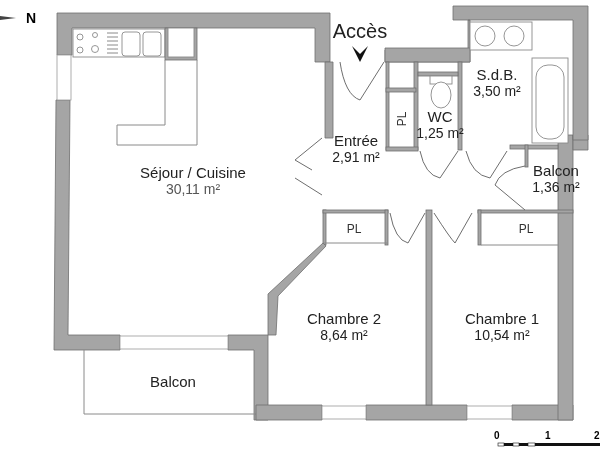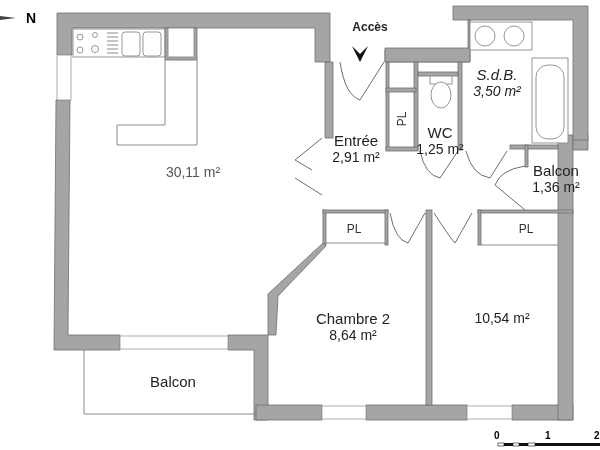--- a/index.html
+++ b/index.html
@@ -112,52 +112,54 @@
   <g>
     <rect x="498" y="443" width="6" height="3" fill="#fff" stroke="#111" stroke-width="0.6"></rect>
     <rect x="504" y="443" width="9" height="3" fill="#111"></rect>
     <rect x="513" y="443" width="6" height="3" fill="#fff" stroke="#111" stroke-width="0.6"></rect>
     <rect x="519" y="443" width="9" height="3" fill="#111"></rect>
     <rect x="528" y="443" width="7" height="3" fill="#fff" stroke="#111" stroke-width="0.6"></rect>
     <rect x="535" y="443" width="65" height="3" fill="#111"></rect>
   </g>
 </svg>
 
-<div class="lbl" style="left:370px;top:20px;font-size:12px;font-weight:bold;">Accès</div>
+<div class="lbl" style="left:360px;top:20px;font-size:20px;">Accès</div>
 
 <div class="lbl" style="left:193px;top:164px;">
+  <div class="room-name">Séjour / Cuisine</div>
   <div class="room-area" style="color:#555">30,11 m²</div>
 </div>
 
 <div class="lbl" style="left:356px;top:132px;">
   <div class="room-name">Entrée</div>
   <div class="room-area">2,91 m²</div>
 </div>
 
-<div class="lbl" style="left:440px;top:108px;margin-top:16px;">
+<div class="lbl" style="left:440px;top:108px;">
   <div class="room-name">WC</div>
   <div class="room-area">1,25 m²</div>
 </div>
 
-<div class="lbl" style="left:497px;top:66px;font-style:italic;">
+<div class="lbl" style="left:497px;top:66px;">
   <div class="room-name">S.d.B.</div>
   <div class="room-area">3,50 m²</div>
 </div>
 
 <div class="lbl" style="left:556px;top:162px;">
   <div class="room-name">Balcon</div>
   <div class="room-area">1,36 m²</div>
 </div>
 
-<div class="lbl" style="left:353px;top:310px;">
+<div class="lbl" style="left:344px;top:310px;">
   <div class="room-name">Chambre 2</div>
   <div class="room-area">8,64 m²</div>
 </div>
 
 <div class="lbl" style="left:502px;top:310px;">
+  <div class="room-name">Chambre 1</div>
   <div class="room-area">10,54 m²</div>
 </div>
 
 <div class="lbl" style="left:173px;top:373px;">
   <div class="room-name">Balcon</div>
 </div>
 
 <div class="lbl pl" style="left:402px;top:112px;transform:translateX(-50%) rotate(-90deg);">PL</div>
 <div class="lbl pl" style="left:354px;top:222px;">PL</div>
 <div class="lbl pl" style="left:526px;top:222px;">PL</div>

